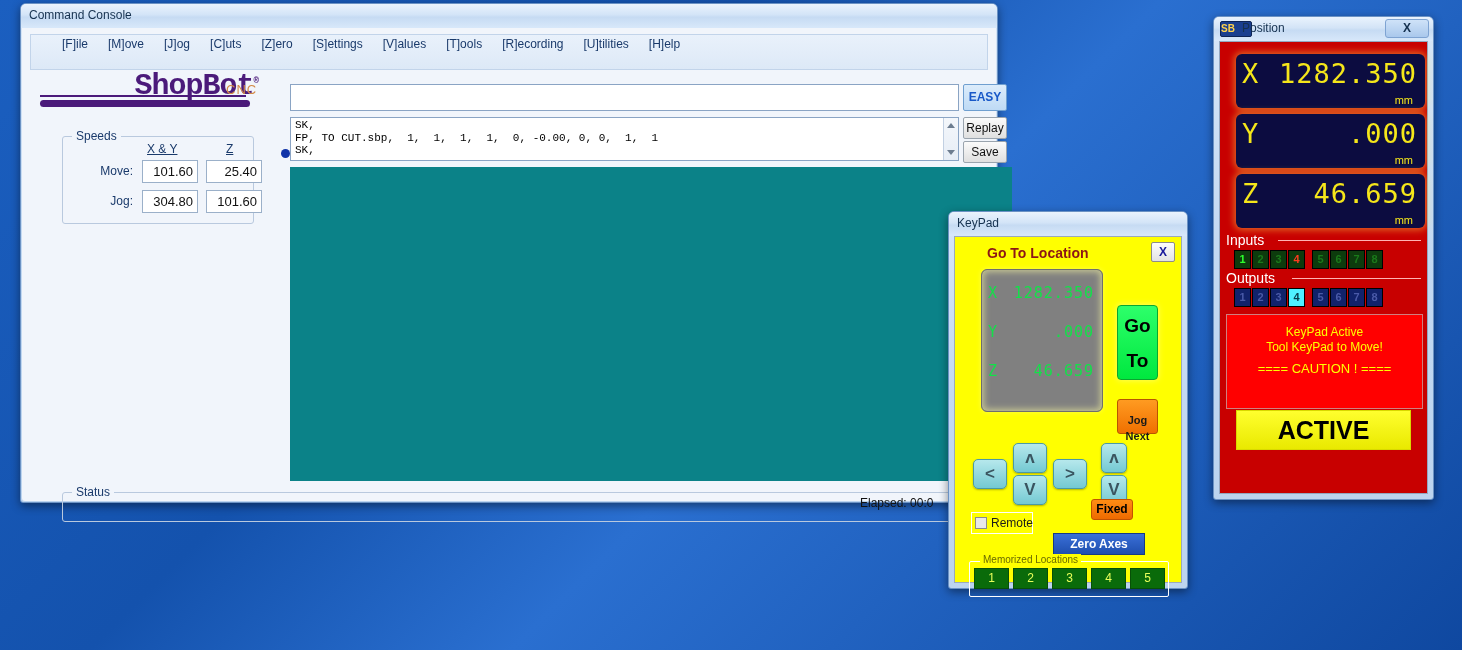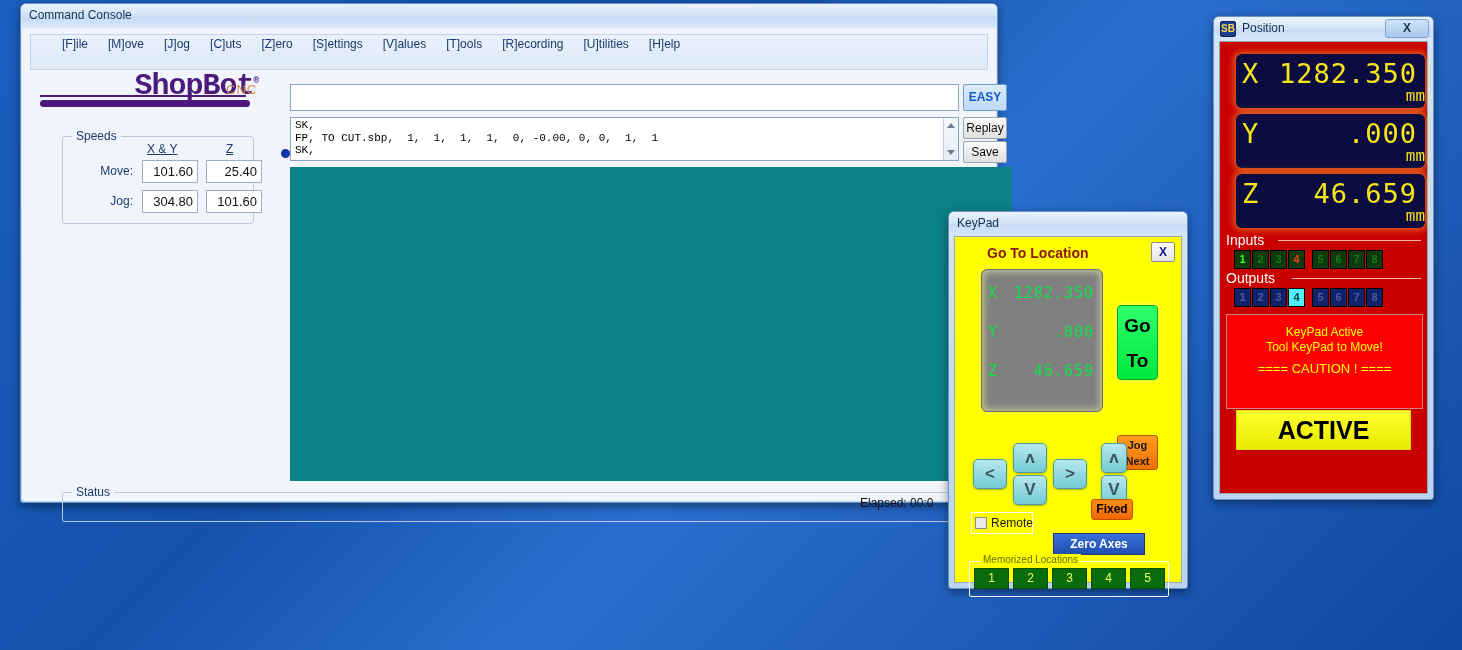--- a/index.html
+++ b/index.html
@@ -11,21 +11,21 @@
     position:relative;
   }
   
   .win { position:absolute; border-radius:6px 6px 3px 3px;
          background:linear-gradient(180deg,#d7e6f7 0%,#c3d9f2 48%,#bcd4ef 100%);
          border:1px solid #6b92c4; box-shadow:0 3px 10px rgba(0,0,0,.45);}
   .win-tb { height:24px; position:relative; border-radius:5px 5px 0 0;
             background:linear-gradient(180deg,#eaf3fd 0%,#d3e4f7 45%,#c6dbf3 55%,#d8e8fa 100%);}
   .win-title { position:absolute; left:8px; top:4px; font-size:12px; color:#15314f; }
   .win-title.withicon { left:28px; }
-  .tb-icon { position:absolute; left:6px; top:4px; width:16px; height:16px;
+  .tb-icon { position:absolute; left:6px; top:4px; width:32px; height:16px;
              background:#1a3f8f; border:1px solid #0d2455; border-radius:2px;
              color:#ffd24d; font-size:10px; font-weight:bold; text-align:left; line-height:14px;}
   .tb-close { position:absolute; right:4px; top:2px; width:44px; height:19px;
               border:1px solid #7фа; border:1px solid #7ea3d2; border-radius:3px;
               background:linear-gradient(180deg,#cfe2f8,#a9c8ec);
               color:#14304f; font-size:12px; font-weight:bold; text-align:center; line-height:17px;}
   
   #cc { left:20px; top:3px; width:978px; height:500px; }
   #cc .body { position:absolute; left:1px; right:1px; top:24px; bottom:1px;
               background:#f1f5fb; border-radius:0 0 3px 3px; }
@@ -94,21 +94,21 @@
   .lcd-ax { position:absolute; left:0; }
   .lcd-val { position:absolute; right:0; }
   .goto-btn { position:absolute; left:162px; top:68px; width:41px; height:75px;
               background:linear-gradient(180deg,#2dff6a,#00e83f); border:1px solid #0aa62f;
               border-radius:4px; box-shadow:0 0 6px rgba(255,255,150,.7);
               color:#000; font-size:19px; font-weight:bold; text-align:center;
               line-height:35px; padding-top:2px;}
   .jog-btn { position:absolute; left:162px; top:162px; width:41px; height:35px;
              background:linear-gradient(180deg,#ff9b21,#f07000); border:1px solid #b75500;
              border-radius:3px; color:#1a1a1a; font-size:11px; font-weight:bold;
-             text-align:center; line-height:16px; padding-top:1px;margin-top:36px;}
+             text-align:center; line-height:16px; padding-top:12px;}
   .ar-key { position:absolute; width:34px; height:30px; border-radius:5px;
             background:linear-gradient(180deg,#b6e8ec,#74c9d2); border:1px solid #4b9aa4;
             color:#3a5560; font-size:17px; font-weight:bold; text-align:center; line-height:28px;
             box-shadow:0 1px 2px rgba(0,0,0,.3);}
   .fixed-btn { position:absolute; left:136px; top:262px; width:42px; height:21px;
                background:linear-gradient(180deg,#ff8d14,#ee6a00); border:1px solid #c25200;
                border-radius:3px; color:#000; font-size:12px; font-weight:bold;
                text-align:center; line-height:19px;}
   .remote-box { position:absolute; left:16px; top:275px; width:62px; height:22px;
                 border:1px solid #ffffff; background:#ffff00; }
@@ -130,22 +130,22 @@
   #pos .pbody { position:absolute; left:5px; right:5px; top:24px; bottom:5px;
                 background:#c80000; border:1px solid #93a7c0; }
   .dro { position:absolute; left:16px; width:189px; height:54px;
          background:#0c0c40; border-radius:6px;
          box-shadow:0 0 7px 2px rgba(255,230,80,.45); }
   .dro-txt { position:absolute; left:6px; top:4px; right:8px; height:34px;
              font-family:"DejaVu Sans Mono",monospace; font-size:27px; color:#f5e61a;
              letter-spacing:1px; white-space:nowrap;}
   .dro-ax { position:absolute; left:0; }
   .dro-val { position:absolute; right:0; }
-  .dro-mm { position:absolute; right:0; bottom:2px; font-size:16px; color:#f5e61a;
-            font-family:Liberation Mono, monospace;}
+  .dro-mm { position:absolute; right:12px; bottom:2px; font-size:11px; color:#f5e61a;
+            font-family:Liberation Sans, sans-serif;}
   .io-lbl { position:absolute; left:6px; font-size:14px; color:#ffffff; }
   .io-line { position:absolute; height:1px; background:#ffb3b3; }
   .io-cell { position:absolute; width:17px; height:19px; border:1px solid #000;
              font-size:11px; text-align:center; line-height:17px; font-weight:bold;}
   .caution { position:absolute; left:6px; width:197px; height:95px;
              background:#ff0000; border:1px solid #d08080; color:#ffff00;
              font-size:12px; text-align:center; padding-top:10px; line-height:15px;}
   .caution .cap { margin-top:6px; font-size:13px; }
   .active-btn { position:absolute; left:16px; top:368px; width:175px; height:40px;
                 background:linear-gradient(180deg,#ffff2e,#e9e900); border:1px solid #d9d900;

